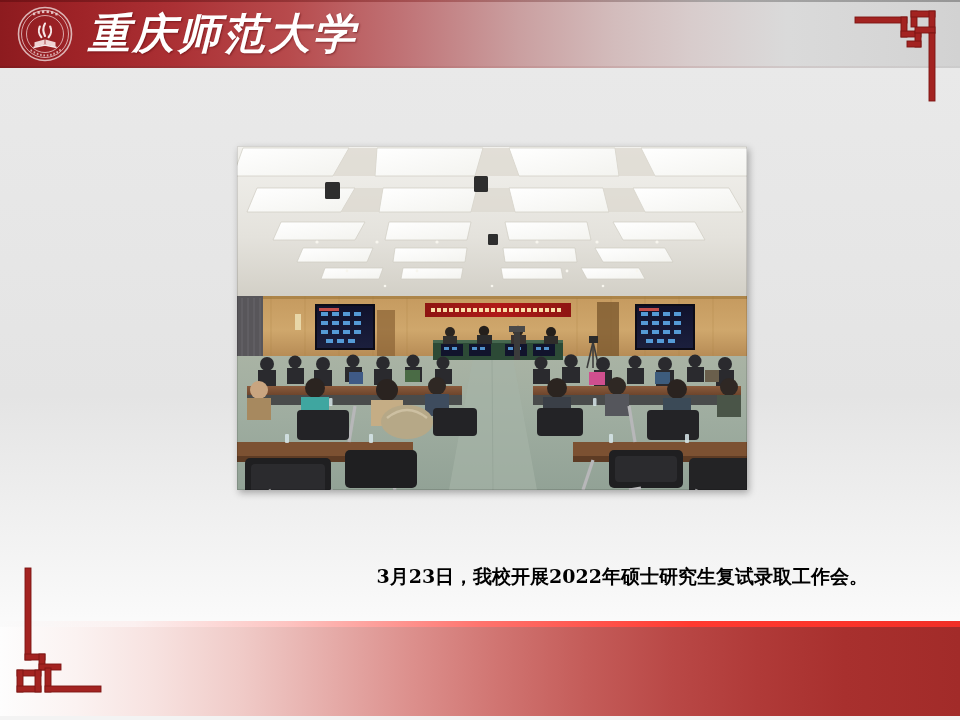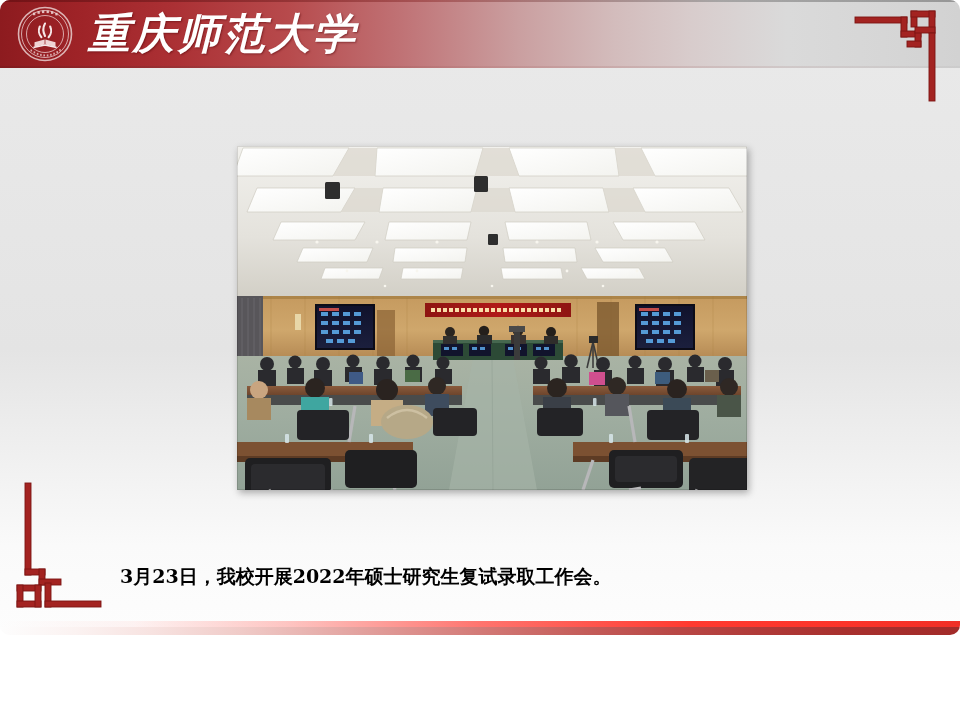--- a/index.html
+++ b/index.html
@@ -7,25 +7,24 @@
     padding: 0;
     width: 960px;
     height: 720px;
     overflow: hidden;
     font-family: "Liberation Sans", sans-serif;
   }
 
   #slide {
     position: relative;
     width: 960px;
-    height: 635px;
+    height: 720px;
     background: #e6e6e6;
     background-image: linear-gradient(180deg, #eaeaea 0%, #e4e4e4 55%, #fafafa 86%, #fdfdfd 100%);
     overflow: hidden;
-    border-radius: 10px;
   }
 
   
   #header-band {
     position: absolute;
     left: 0;
     top: 0;
     width: 960px;
     height: 68px;
     background: linear-gradient(90deg,
@@ -147,24 +146,24 @@
     left: 0;
     top: 716px;
     width: 960px;
     height: 4px;
     background: #f3f3f3;
   }
 
   
   #caption {
     position: absolute;
-    left: 120px;
+    left: 128px;
     top: 562px;
     width: 740px;
-    text-align: left;
+    text-align: right;
     color: #000000;
     font-family: "DejaVu Serif", "Liberation Serif", serif;
     font-size: 19px;
     font-weight: 700;
     line-height: 28px;
     letter-spacing: 0px;
     white-space: nowrap;
   }
 
   

